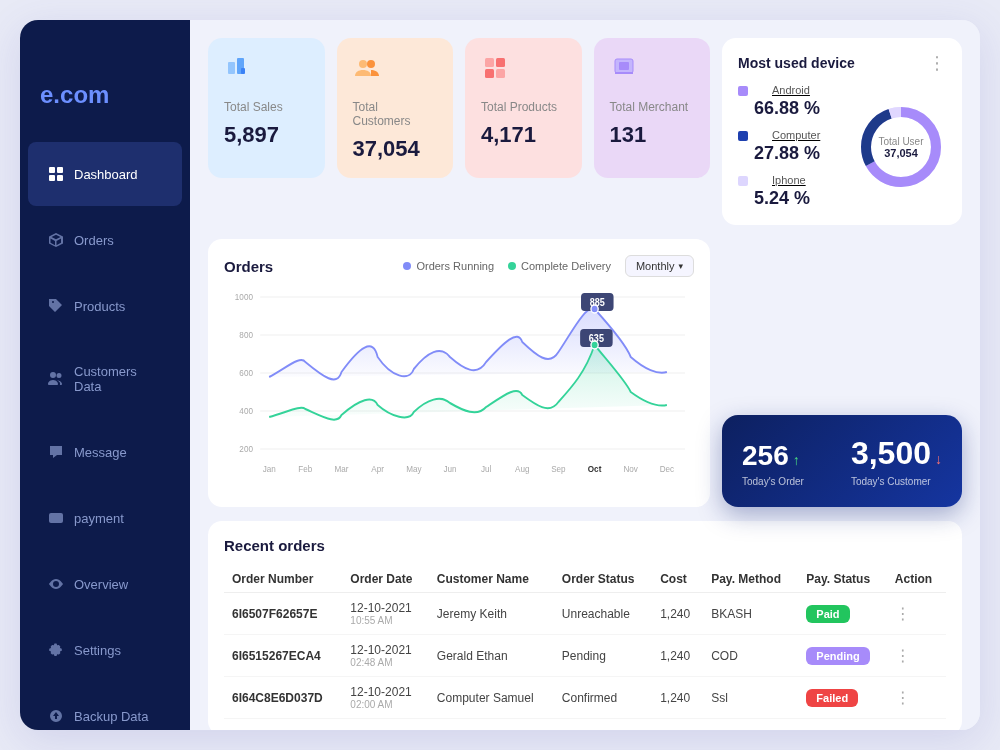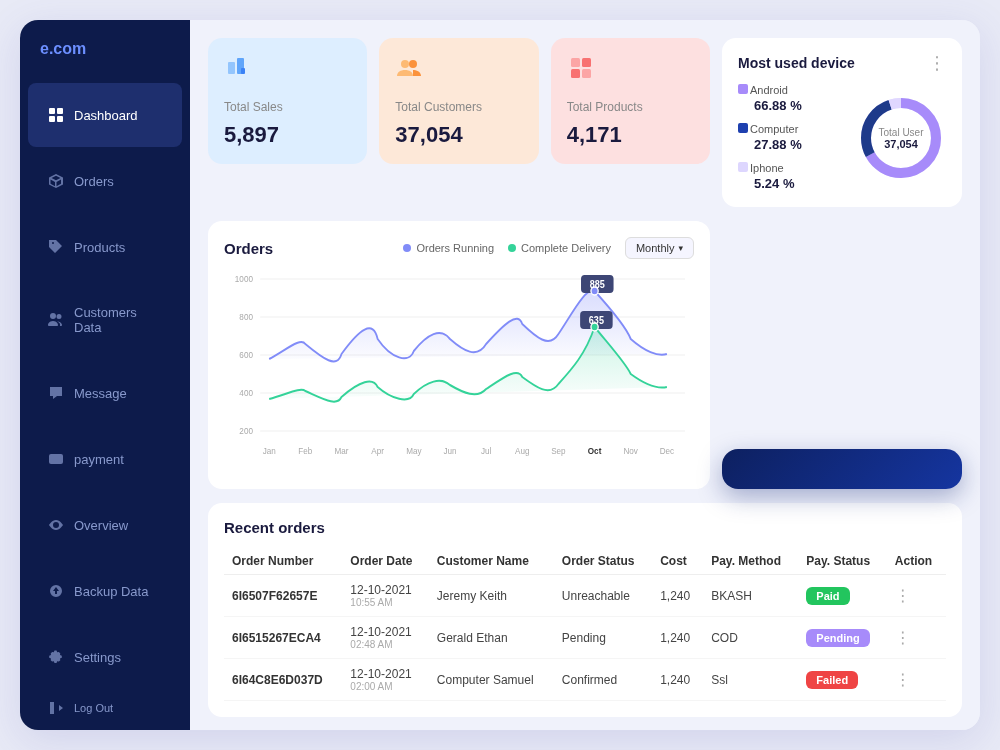--- a/index.html
+++ b/index.html
@@ -25,25 +25,26 @@
     
     .sidebar {
       width: 170px;
       background: #0d1b4b;
       display: flex;
       flex-direction: column;
       padding: 20px 0;
       flex-shrink: 0;
     }
     .sidebar-logo {
-      padding: 0 20px 24px 20px;
-      font-size: 16px;
+      padding: 0 20px 32px 20px;
+      font-size: 24px;
       font-weight: 700;
       color: #fff;
       letter-spacing: 0;
+      margin-top: 41px;
     }
     .sidebar-logo span { color: #6c8fff; }
     .sidebar-item {
       display: flex;
       align-items: center;
       gap: 10px;
       padding: 24px 20px;
       color: #8899cc;
       font-size: 13px;
       cursor: pointer;
@@ -148,31 +149,32 @@
       flex-direction: column;
       gap: 10px;
     }
     .device-item {
       display: flex;
       flex-direction: column;
       gap: 2px;
     }
     .device-item-row {
       display: flex;
-      align-items: flex-start;
-      gap: 2px;
+      align-items: flex-end;
+      gap: 24px;
+      text-decoration: underline;
     }
     .device-dot {
       width: 10px;
       height: 10px;
       border-radius: 2px;
       flex-shrink: 0;
     }
     .device-name { font-size: 11px; color: #555; }
-    .device-pct { font-size: 13px; font-weight: 700; color: #1a1a3e; margin-left: 16px; }
+    .device-pct { font-size: 18px; font-weight: 700; color: #1a1a3e; margin-left: 16px; }
 
     
     .donut-wrap {
       position: relative;
       width: 90px;
       height: 90px;
       flex-shrink: 0;
     }
     .donut-wrap svg { width: 90px; height: 90px; }
     .donut-center {
@@ -380,29 +382,29 @@
       <span>payment</span>
     </div>
     <div class="sidebar-item">
       <svg class="sidebar-icon" viewBox="0 0 16 16" fill="currentColor">
           <path d="M8 3C4 3 1 8 1 8s3 5 7 5 7-5 7-5-3-5-7-5zm0 8a3 3 0 110-6 3 3 0 010 6z"></path>
         </svg>
       <span>Overview</span>
     </div>
     <div class="sidebar-item">
       <svg class="sidebar-icon" viewBox="0 0 16 16" fill="currentColor">
+          <path d="M8 5a3 3 0 100 6A3 3 0 008 5zM6.5 1.5l-.7 1.8-1.7-.3-1.4 1.4.3 1.7-1.8.7v2l1.8.7-.3 1.7 1.4 1.4 1.7-.3.7 1.8h2l.7-1.8 1.7.3 1.4-1.4-.3-1.7 1.8-.7v-2l-1.8-.7.3-1.7-1.4-1.4-1.7.3-.7-1.8h-2z"></path>
+        </svg>
+      <span>Settings</span>
+    </div>
+    <div class="sidebar-item">
+      <svg class="sidebar-icon" viewBox="0 0 16 16" fill="currentColor">
           <path d="M8 2a6 6 0 100 12A6 6 0 008 2zM5 8l3-4 3 4H9v3H7V8H5z"></path>
         </svg>
       <span>Backup Data</span>
-    </div>
-    <div class="sidebar-item">
-      <svg class="sidebar-icon" viewBox="0 0 16 16" fill="currentColor">
-          <path d="M8 5a3 3 0 100 6A3 3 0 008 5zM6.5 1.5l-.7 1.8-1.7-.3-1.4 1.4.3 1.7-1.8.7v2l1.8.7-.3 1.7 1.4 1.4 1.7-.3.7 1.8h2l.7-1.8 1.7.3 1.4-1.4-.3-1.7 1.8-.7v-2l-1.8-.7.3-1.7-1.4-1.4-1.7.3-.7-1.8h-2z"></path>
-        </svg>
-      <span>Settings</span>
     </div>
 
     <div class="sidebar-spacer"></div>
 
     <div class="sidebar-logout">
       <svg class="sidebar-icon" viewBox="0 0 16 16" fill="currentColor">
           <path d="M6 2H2v12h4M11 5l4 3-4 3M6 8h9"></path>
         </svg>
       <span>Log Out</span>
     </div>
@@ -444,20 +446,31 @@
               <rect x="4" y="4" width="9" height="9" rx="1.5" fill="#fca5a5"></rect>
               <rect x="15" y="4" width="9" height="9" rx="1.5" fill="#f87171"></rect>
               <rect x="4" y="15" width="9" height="9" rx="1.5" fill="#f87171"></rect>
               <rect x="15" y="15" width="9" height="9" rx="1.5" fill="#fca5a5"></rect>
             </svg>
           </div>
           <div class="stat-card-label">Total Products</div>
           <div class="stat-card-value">4,171</div>
         </div>
 
+        <div class="stat-card purple">
+          <div class="stat-card-icon">
+            <svg width="28" height="28" viewBox="0 0 28 28" fill="none">
+              <rect x="5" y="5" width="18" height="14" rx="2" fill="#c4b5fd" stroke="#a78bfa" stroke-width="1"></rect>
+              <rect x="9" y="8" width="10" height="8" rx="1" fill="#a78bfa"></rect>
+              <line x1="5" y1="19" x2="23" y2="19" stroke="#a78bfa" stroke-width="2"></line>
+            </svg>
+          </div>
+          <div class="stat-card-label">Total Merchant</div>
+          <div class="stat-card-value">131</div>
+        </div>
 
       </div>
 
       <div class="device-panel">
         <div class="device-panel-header">
           <span class="device-panel-title">Most used device</span>
           <span style="color:#aaa;cursor:pointer;font-size:18px;line-height:1">⋮</span>
         </div>
         <div class="device-content">
           <div class="device-legend">
@@ -576,20 +589,36 @@
 
             <rect x="394" y="42" width="36" height="18" rx="4" fill="#3d4675"></rect>
             <text x="412" y="55" text-anchor="middle" font-size="10" fill="#fff" font-weight="bold">635</text>
             <circle cx="410" cy="58" r="4" fill="#34d399" stroke="#fff" stroke-width="1.5"></circle>
           </svg>
         </div>
       </div>
 
       <div class="dtd-panel">
         <div class="dtd-card">
+          <div class="dtd-stats">
+            <div class="dtd-stat-block">
+              <div class="dtd-stat-top">
+                <span class="dtd-stat-value">256</span>
+                <span class="dtd-arrow-up">↑</span>
+              </div>
+              <div class="dtd-stat-label">Today's Order</div>
+            </div>
+            <div class="dtd-stat-block">
+              <div class="dtd-stat-top">
+                <span class="dtd-stat-value large">3,500</span>
+                <span class="dtd-arrow-down">↓</span>
+              </div>
+              <div class="dtd-stat-label">Today's Customer</div>
+            </div>
+          </div>
         </div>
       </div>
 
     </div>
 
     <div class="orders-panel">
       <div class="orders-title">Recent orders</div>
       <table>
         <thead>
           <tr>

